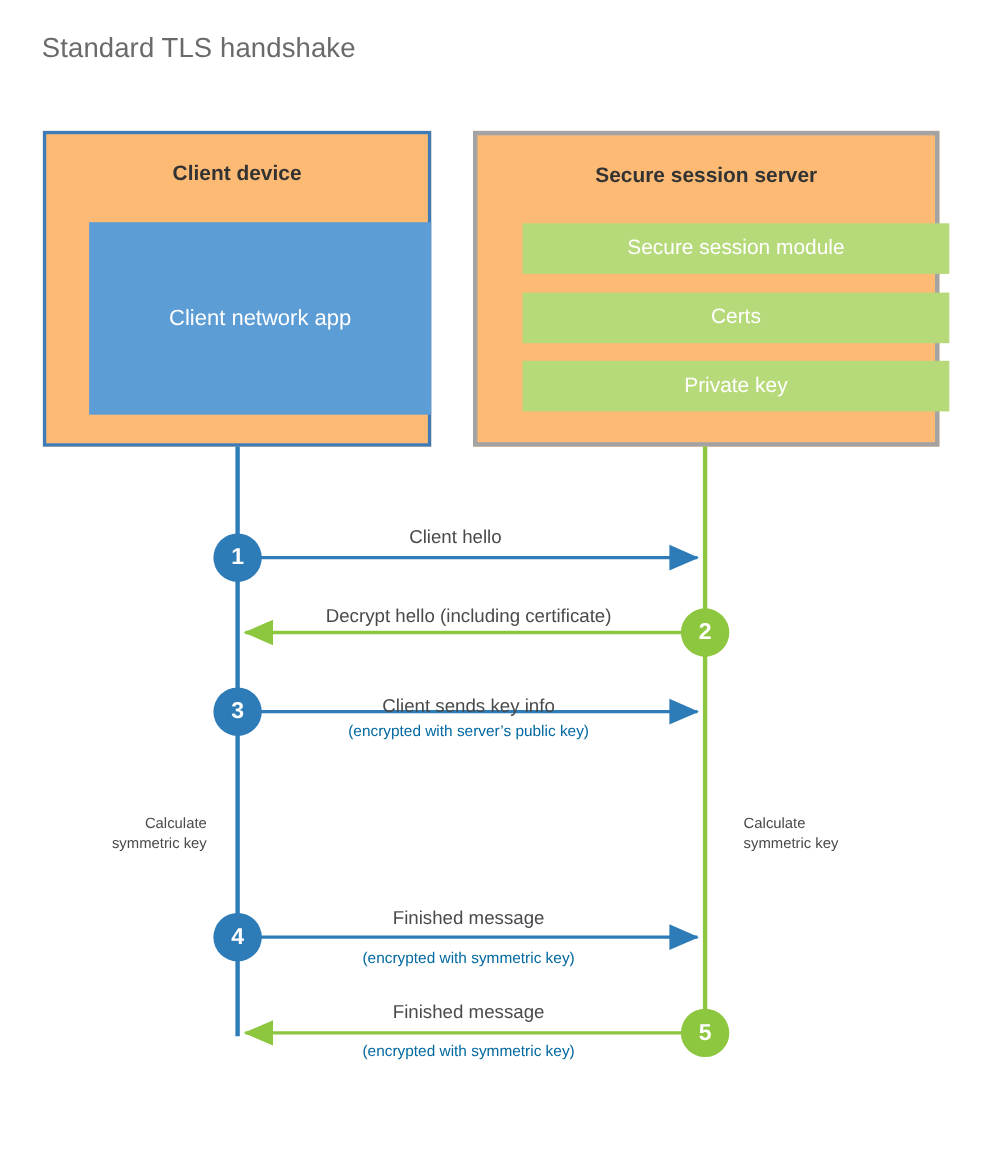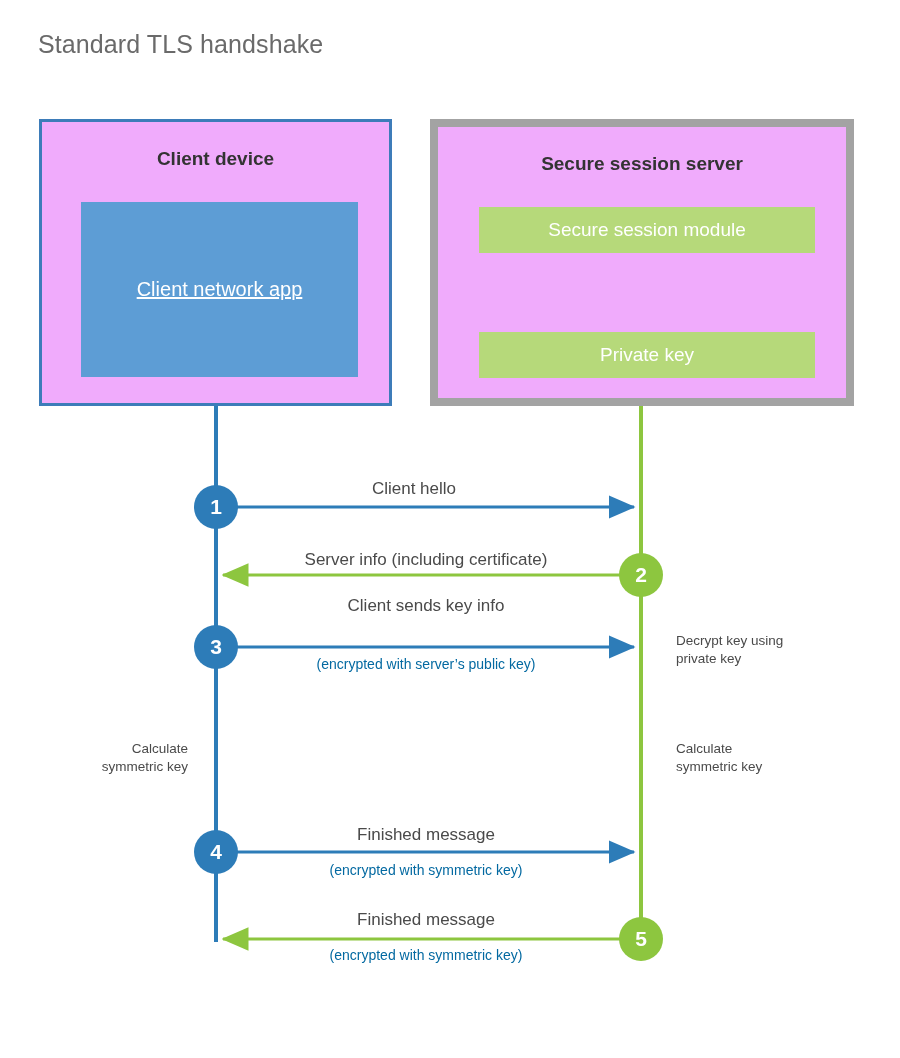--- a/index.html
+++ b/index.html
@@ -31,74 +31,73 @@
     font-size: 25px;
     font-weight: 400;
     color: #6a6a6a;
     letter-spacing: 0.1px;
     white-space: nowrap;
   }
 
   
   .actor-box {
     position: absolute;
-    background: #f0abfc;
+    background: #fdba74;
     box-sizing: border-box;
   }
   #client-box {
     left: 39px;
     top: 119px;
     width: 353px;
     height: 287px;
     border: 3px solid #3d7cb9;
   }
   #server-box {
     left: 430px;
     top: 119px;
     width: 424px;
     height: 287px;
-    border: 8px solid #a3a3a3;
+    border: 4px solid #a3a3a3;
   }
   .actor-title {
     position: absolute;
     left: 0;
     right: 0;
     top: 26px;
     text-align: center;
     font-size: 19px;
     font-weight: bold;
     color: #333333;
     white-space: nowrap;
   }
 
   
   #client-app-block {
     position: absolute;
     left: 39px;
     top: 80px;
-    width: 277px;
+    width: 311px;
     height: 175px;
     background: #5d9dd5;
     color: #ffffff;
     display: flex;
     align-items: center;
     justify-content: center;
     text-align: center;
     font-size: 20px;
     line-height: 1.45;
     padding: 0 12px;
     box-sizing: border-box;
-    text-decoration: underline;
   }
 
   
   .server-row {
     position: absolute;
     left: 41px;
-    width: 336px;
+    width: 388px;
     height: 46px;
     background: #b6d97a;
     color: #ffffff;
     display: flex;
     align-items: center;
     justify-content: center;
     font-size: 19px;
     box-sizing: border-box;
   }
   #server-row-0 { top: 80px; }
@@ -167,20 +166,21 @@
   <div class="page-title">Standard TLS handshake</div>
 
   <div class="actor-box" id="client-box">
     <div class="actor-title">Client device</div>
     <div id="client-app-block">Client network app</div>
   </div>
 
   <div class="actor-box" id="server-box">
     <div class="actor-title">Secure session server</div>
     <div class="server-row" id="server-row-0">Secure session module</div>
+    <div class="server-row" id="server-row-1">Certs</div>
     <div class="server-row" id="server-row-2">Private key</div>
   </div>
 
   <svg id="sequence-svg" viewBox="0 0 900 1058">
     <defs>
       <marker id="arrow-blue" markerWidth="9" markerHeight="9" refX="8.5" refY="4.5" orient="auto" markerUnits="strokeWidth">
         <path d="M0,0.6 L9,4.5 L0,8.4 z" fill="#2d7cb8"></path>
       </marker>
       <marker id="arrow-green" markerWidth="9" markerHeight="9" refX="8.5" refY="4.5" orient="auto" markerUnits="strokeWidth">
         <path d="M0,0.6 L9,4.5 L0,8.4 z" fill="#8dc63f"></path>
@@ -203,33 +203,31 @@
   </svg>
 
   <div class="step-circle client" style="left:194px; top:485px;">1</div>
   <div class="step-circle server" style="left:619px; top:553px;">2</div>
   <div class="step-circle client" style="left:194px; top:625px;">3</div>
   <div class="step-circle client" style="left:194px; top:830px;">4</div>
   <div class="step-circle server" style="left:619px; top:917px;">5</div>
 
   <div class="msg-label" style="left:204px; top:479px; width:420px;">Client hello</div>
 
-  <div class="msg-label" style="left:216px; top:550px; width:420px;">Server info (including certificate)</div>
-
-  <div class="msg-label" style="left:216px; top:596px; width:420px;">Client sends key info</div>
+  <div class="msg-label" style="left:216px; top:550px; width:420px;">Decrypt hello (including certificate)</div>
+
+  <div class="msg-label" style="left:216px; top:632px; width:420px;">Client sends key info</div>
   <div class="msg-sub" style="left:216px; top:656px; width:420px;">(encrypted with server’s public key)</div>
 
   <div class="msg-label" style="left:216px; top:825px; width:420px;">Finished message</div>
   <div class="msg-sub" style="left:216px; top:862px; width:420px;">(encrypted with symmetric key)</div>
 
   <div class="msg-label" style="left:216px; top:910px; width:420px;">Finished message</div>
   <div class="msg-sub" style="left:216px; top:947px; width:420px;">(encrypted with symmetric key)</div>
 
-  <div class="side-note right-note" style="left:676px; top:632px; width:210px;">Decrypt key using
-private key</div>
 
   <div class="side-note left-note" style="left:0px; top:740px; width:188px;">Calculate
 symmetric key</div>
 
   <div class="side-note right-note" style="left:676px; top:740px; width:210px;">Calculate
 symmetric key</div>
 
 </div>
 
 </body></html>

